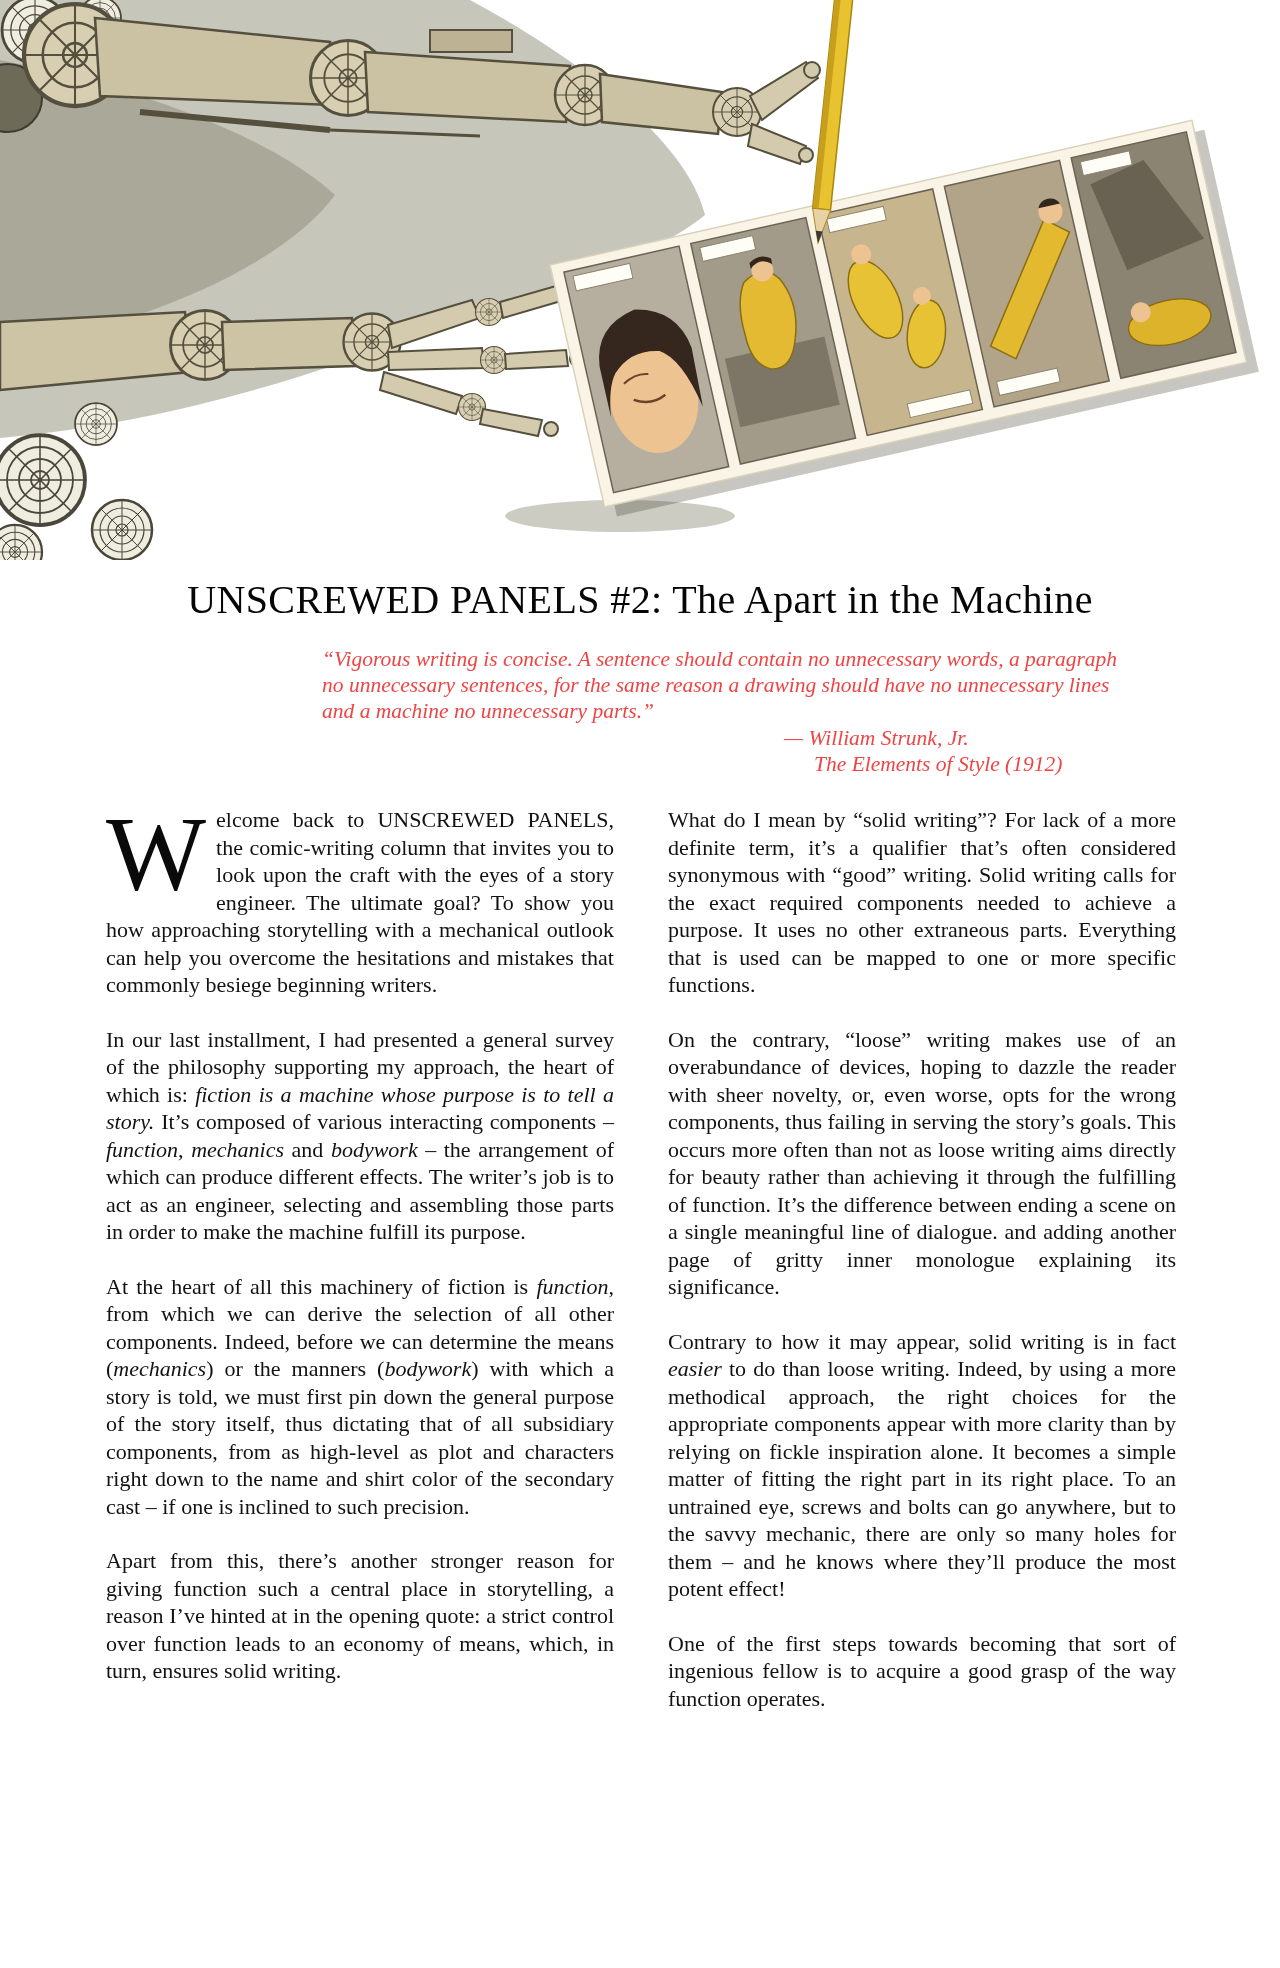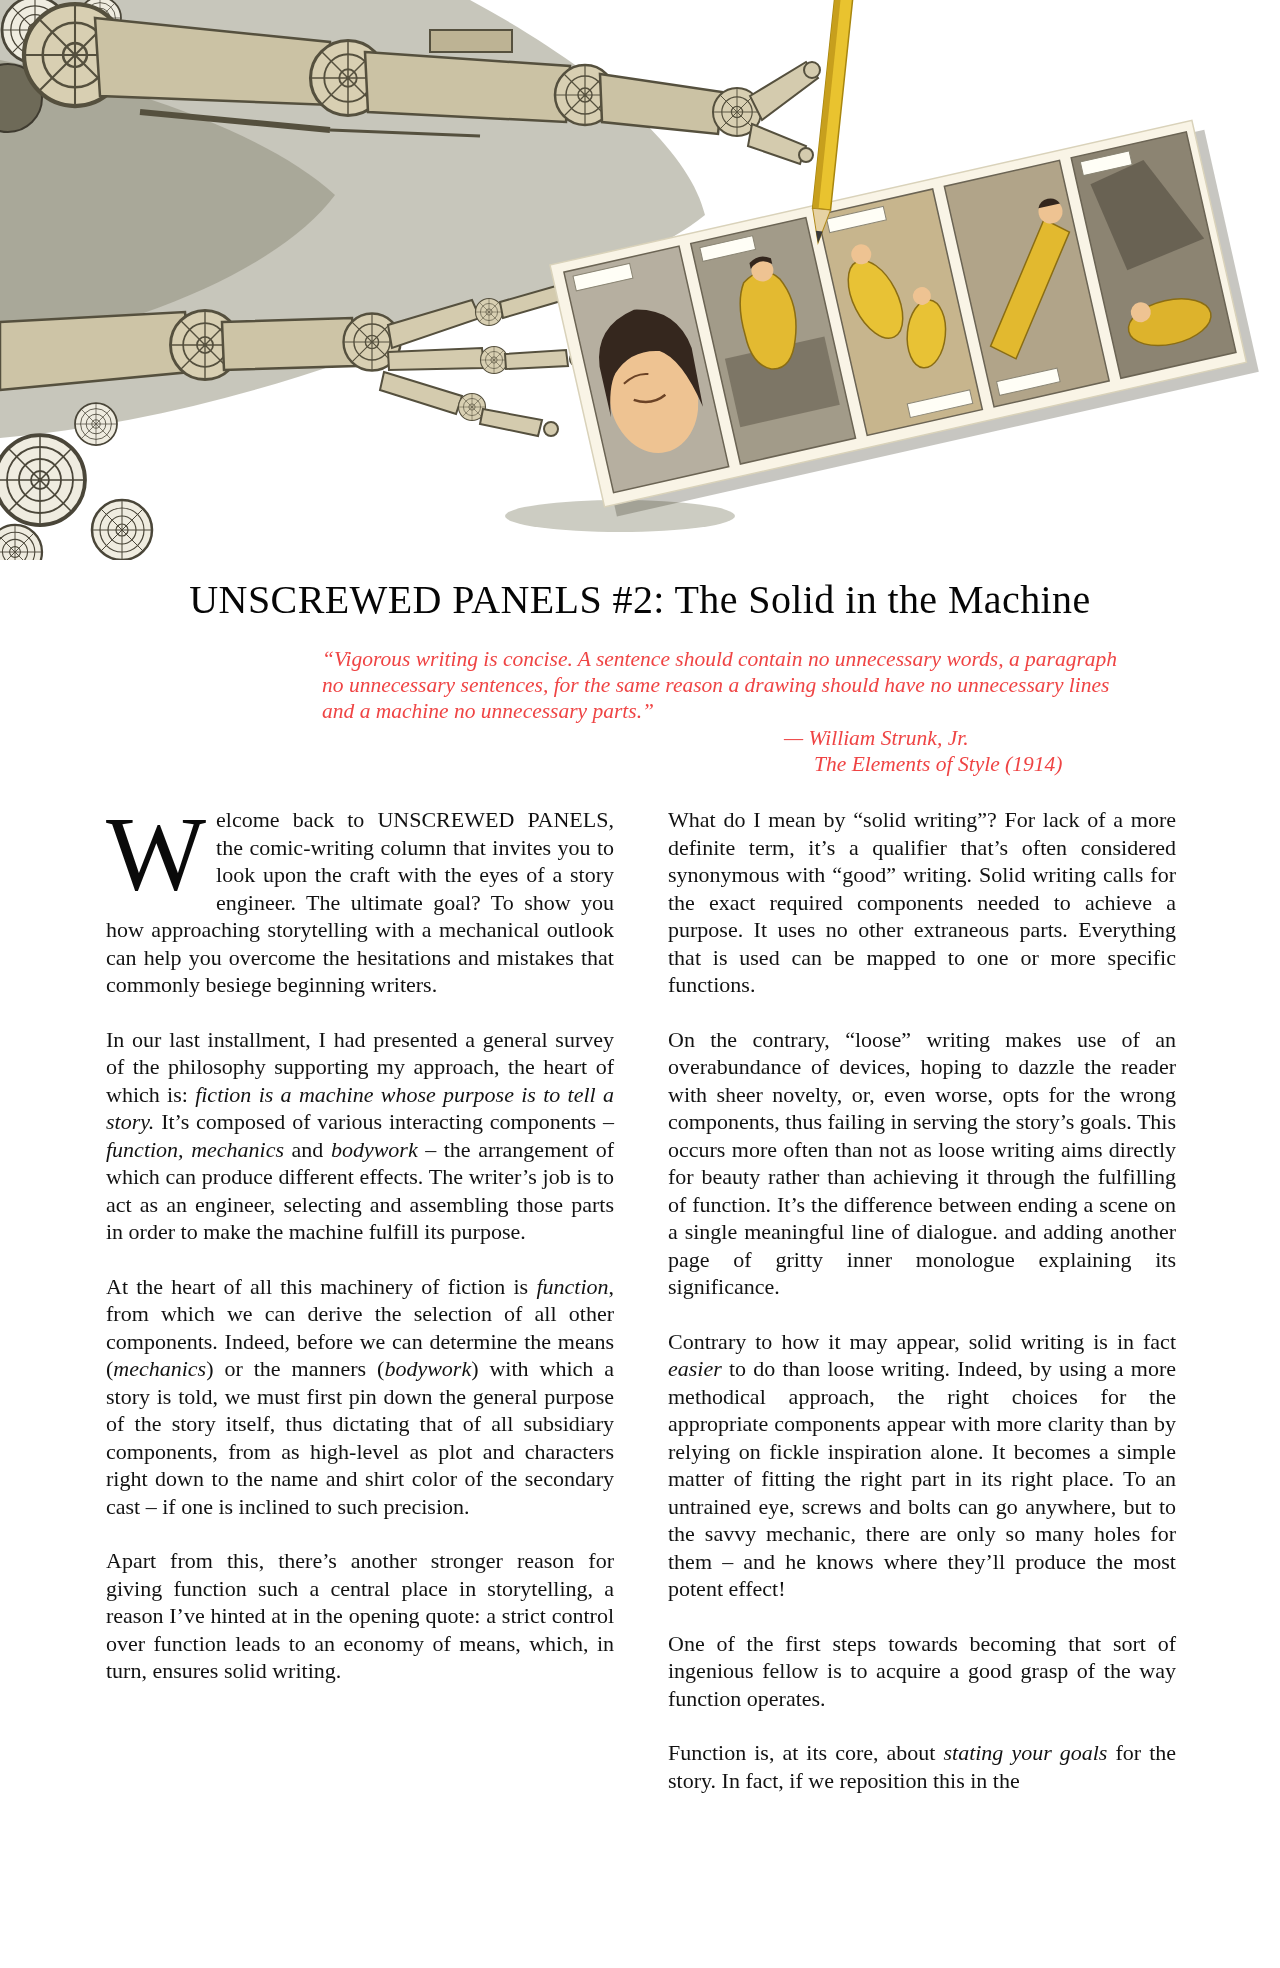--- a/index.html
+++ b/index.html
@@ -161,35 +161,34 @@
         <line x1="140" y1="112" x2="330" y2="130" stroke="#55503e" stroke-width="6"></line>
         <line x1="330" y1="130" x2="480" y2="136" stroke="#55503e" stroke-width="3"></line>
         <polygon points="750,96 806,62 818,78 762,120" fill="#d4cbae" stroke="#55503e" stroke-width="2"></polygon>
         <circle cx="812" cy="70" r="8" fill="#d4cbae" stroke="#55503e" stroke-width="2"></circle>
         <polygon points="752,124 806,146 800,164 748,146" fill="#d4cbae" stroke="#55503e" stroke-width="2"></polygon>
         <circle cx="806" cy="155" r="7" fill="#d4cbae" stroke="#55503e" stroke-width="2"></circle>
       </g>
     </svg>
   </div>
 
-  <h1 class="title">UNSCREWED PANELS #2: The Solid in the Machine</h1>
+  <h1 class="title">UNSCREWED PANELS #2: The Apart in the Machine</h1>
 
   <div class="epigraph">
     <p class="quote-text">“Vigorous writing is concise. A sentence should contain no unnecessary words, a paragraph no unnecessary sentences, for the same reason a drawing should have no unnecessary lines and a machine no unnecessary parts.”</p>
     <p class="attr">— William Strunk, Jr.</p>
-    <p class="src">The Elements of Style (1914)</p>
+    <p class="src">The Elements of Style (1912)</p>
   </div>
 
   <div class="col col-left">
       <p class="para lead"><span class="dropcap">W</span><span>elcome back to </span><span class="bold">UNSCREWED PANELS</span><span>, the comic-writing column that invites you to look upon the craft with the eyes of a story engineer. The ultimate goal? To show you how approaching storytelling with a mechanical outlook can help you overcome the hesitations and mistakes that commonly besiege beginning writers.</span></p>
       <p class="para"><span>In our last installment, I had presented a general survey of the philosophy supporting my approach, the heart of which is: </span><span class="italic">fiction is a machine whose purpose is to tell a story.</span><span> It’s composed of various interacting components – </span><span class="italic">function, mechanics</span><span> and </span><span class="italic">bodywork</span><span> – the arrangement of which can produce different effects. The writer’s job is to act as an engineer, selecting and assembling those parts in order to make the machine fulfill its purpose.</span></p>
       <p class="para"><span>At the heart of all this machinery of fiction is </span><span class="italic">function</span><span>, from which we can derive the selection of all other components. Indeed, before we can determine the means (</span><span class="italic">mechanics</span><span>) or the manners (</span><span class="italic">bodywork</span><span>) with which a story is told, we must first pin down the general purpose of the story itself, thus dictating that of all subsidiary components, from as high-level as plot and characters right down to the name and shirt color of the secondary cast – if one is inclined to such precision.</span></p>
       <p class="para"><span>Apart from this, there’s another stronger reason for giving function such a central place in storytelling, a reason I’ve hinted at in the opening quote: a strict control over function leads to an economy of means, which, in turn, ensures solid writing.</span></p>
     </div>
   <div class="col col-right">
       <p class="para"><span>What do I mean by “solid writing”? For lack of a more definite term, it’s a qualifier that’s often considered synonymous with “good” writing. Solid writing calls for the exact required components needed to achieve a purpose. It uses no other extraneous parts. Everything that is used can be mapped to one or more specific functions.</span></p>
       <p class="para"><span>On the contrary, “loose” writing makes use of an overabundance of devices, hoping to dazzle the reader with sheer novelty, or, even worse, opts for the wrong components, thus failing in serving the story’s goals. This occurs more often than not as loose writing aims directly for beauty rather than achieving it through the fulfilling of function. It’s the difference between ending a scene on a single meaningful line of dialogue. and adding another page of gritty inner monologue explaining its significance.</span></p>
       <p class="para"><span>Contrary to how it may appear, solid writing is in fact </span><span class="italic">easier</span><span> to do than loose writing. Indeed, by using a more methodical approach, the right choices for the appropriate components appear with more clarity than by relying on fickle inspiration alone. It becomes a simple matter of fitting the right part in its right place. To an untrained eye, screws and bolts can go anywhere, but to the savvy mechanic, there are only so many holes for them – and he knows where they’ll produce the most potent effect!</span></p>
       <p class="para"><span>One of the first steps towards becoming that sort of ingenious fellow is to acquire a good grasp of the way function operates.</span></p>
-      <p class="para"><span>Function is, at its core, about </span><span class="italic">stating your goals</span><span> for the story. In fact, if we reposition this in the</span></p>
     </div>
 
 </div>
 
 </body></html>

